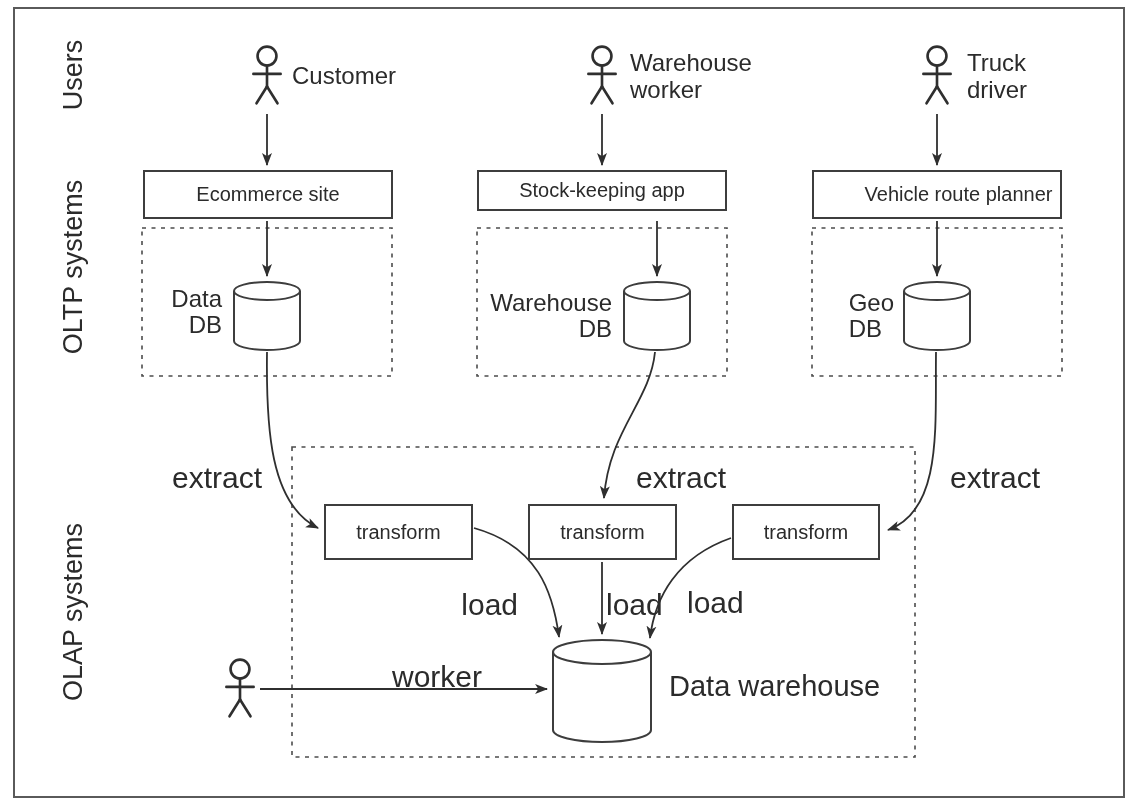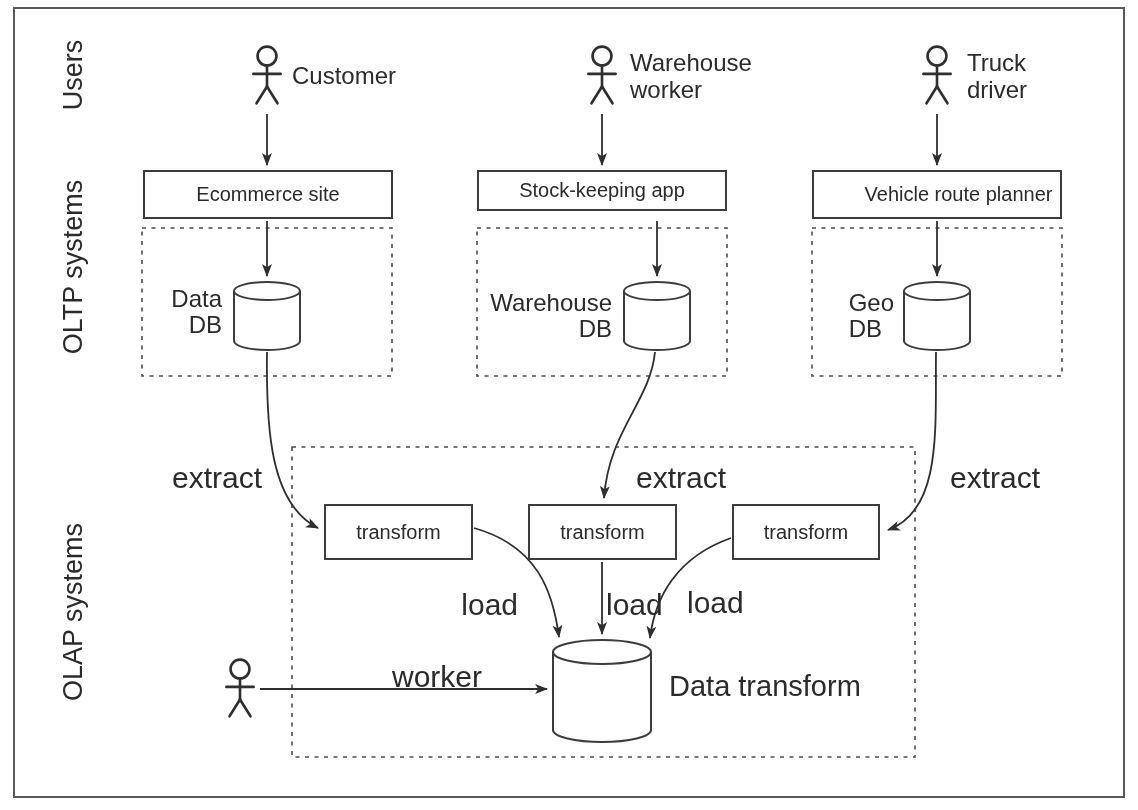--- a/index.html
+++ b/index.html
@@ -141,21 +141,21 @@
   <div class="node node-vehicle">
     <span>Vehicle route planner</span>
   </div>
 
   <div class="lbl lbl-salesdb">Data
 DB</div>
   <div class="lbl lbl-inventorydb">Warehouse
 DB</div>
   <div class="lbl lbl-geodb">Geo
 DB</div>
-  <div class="lbl lbl-dw">Data transform</div>
+  <div class="lbl lbl-dw">Data warehouse</div>
 
   <div class="node node-t1">
     <span>transform</span>
   </div>
   <div class="node node-t2">
     <span>transform</span>
   </div>
   <div class="node node-t3">
     <span>transform</span>
   </div>

